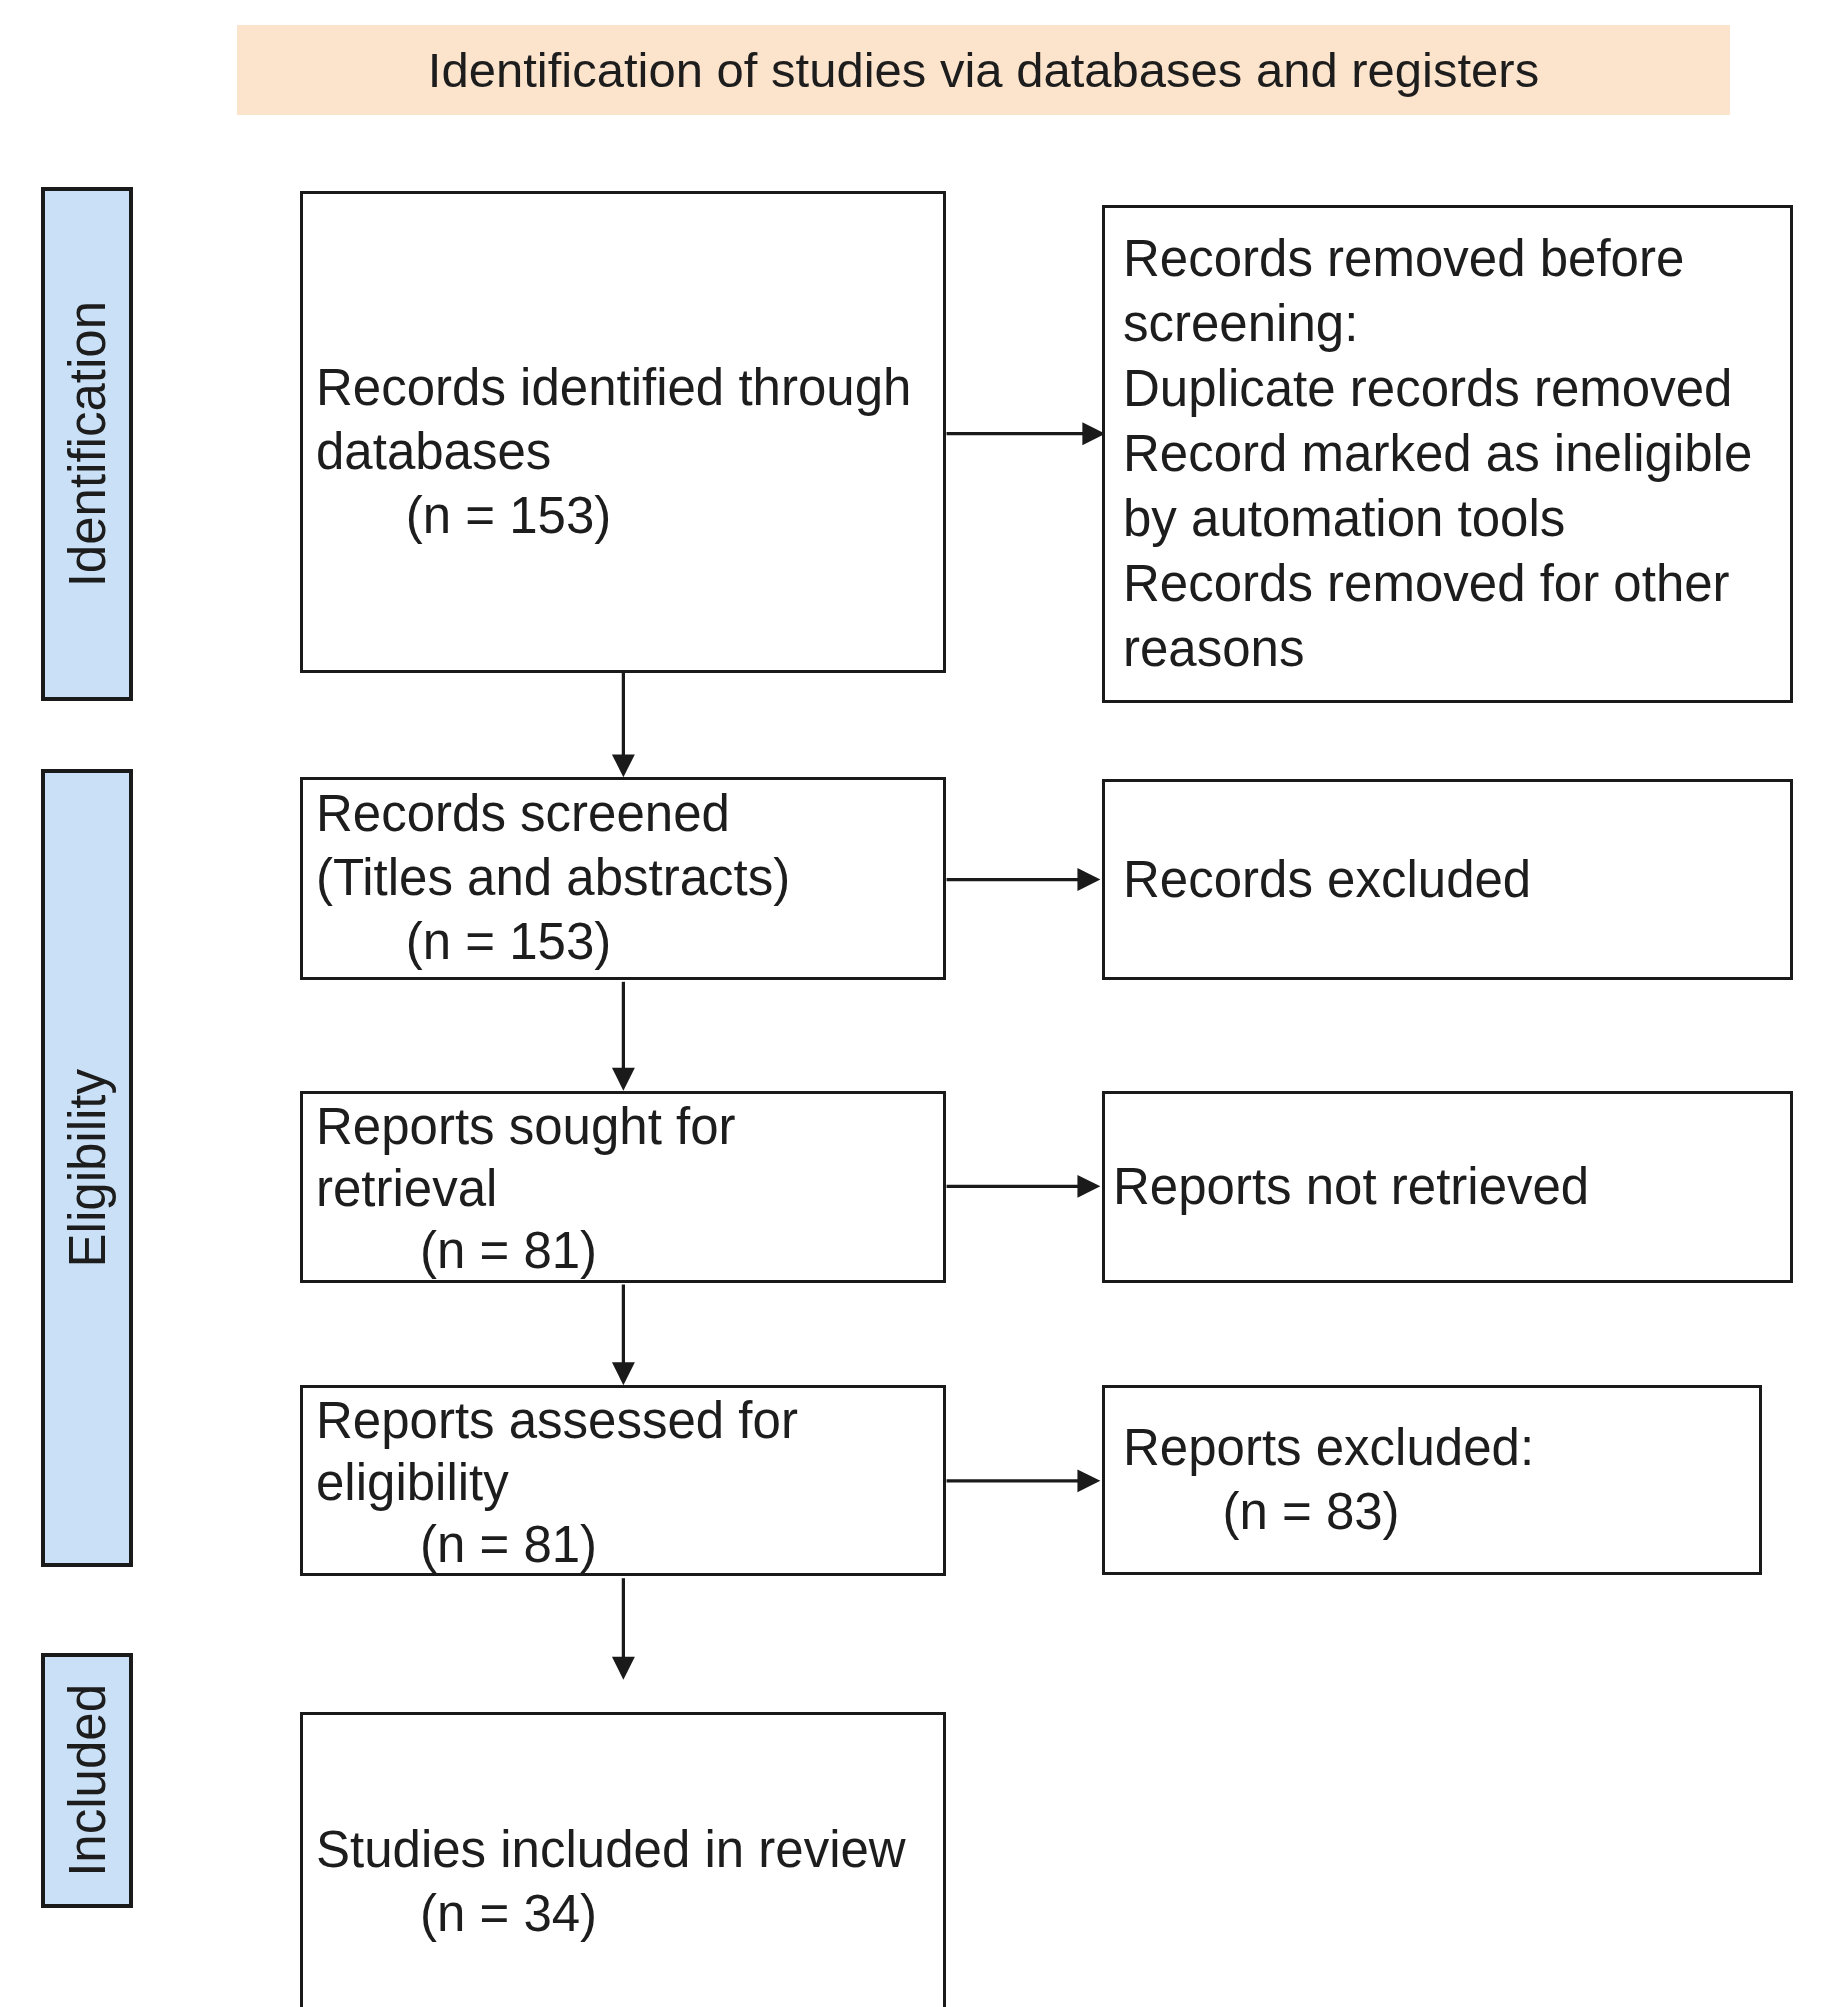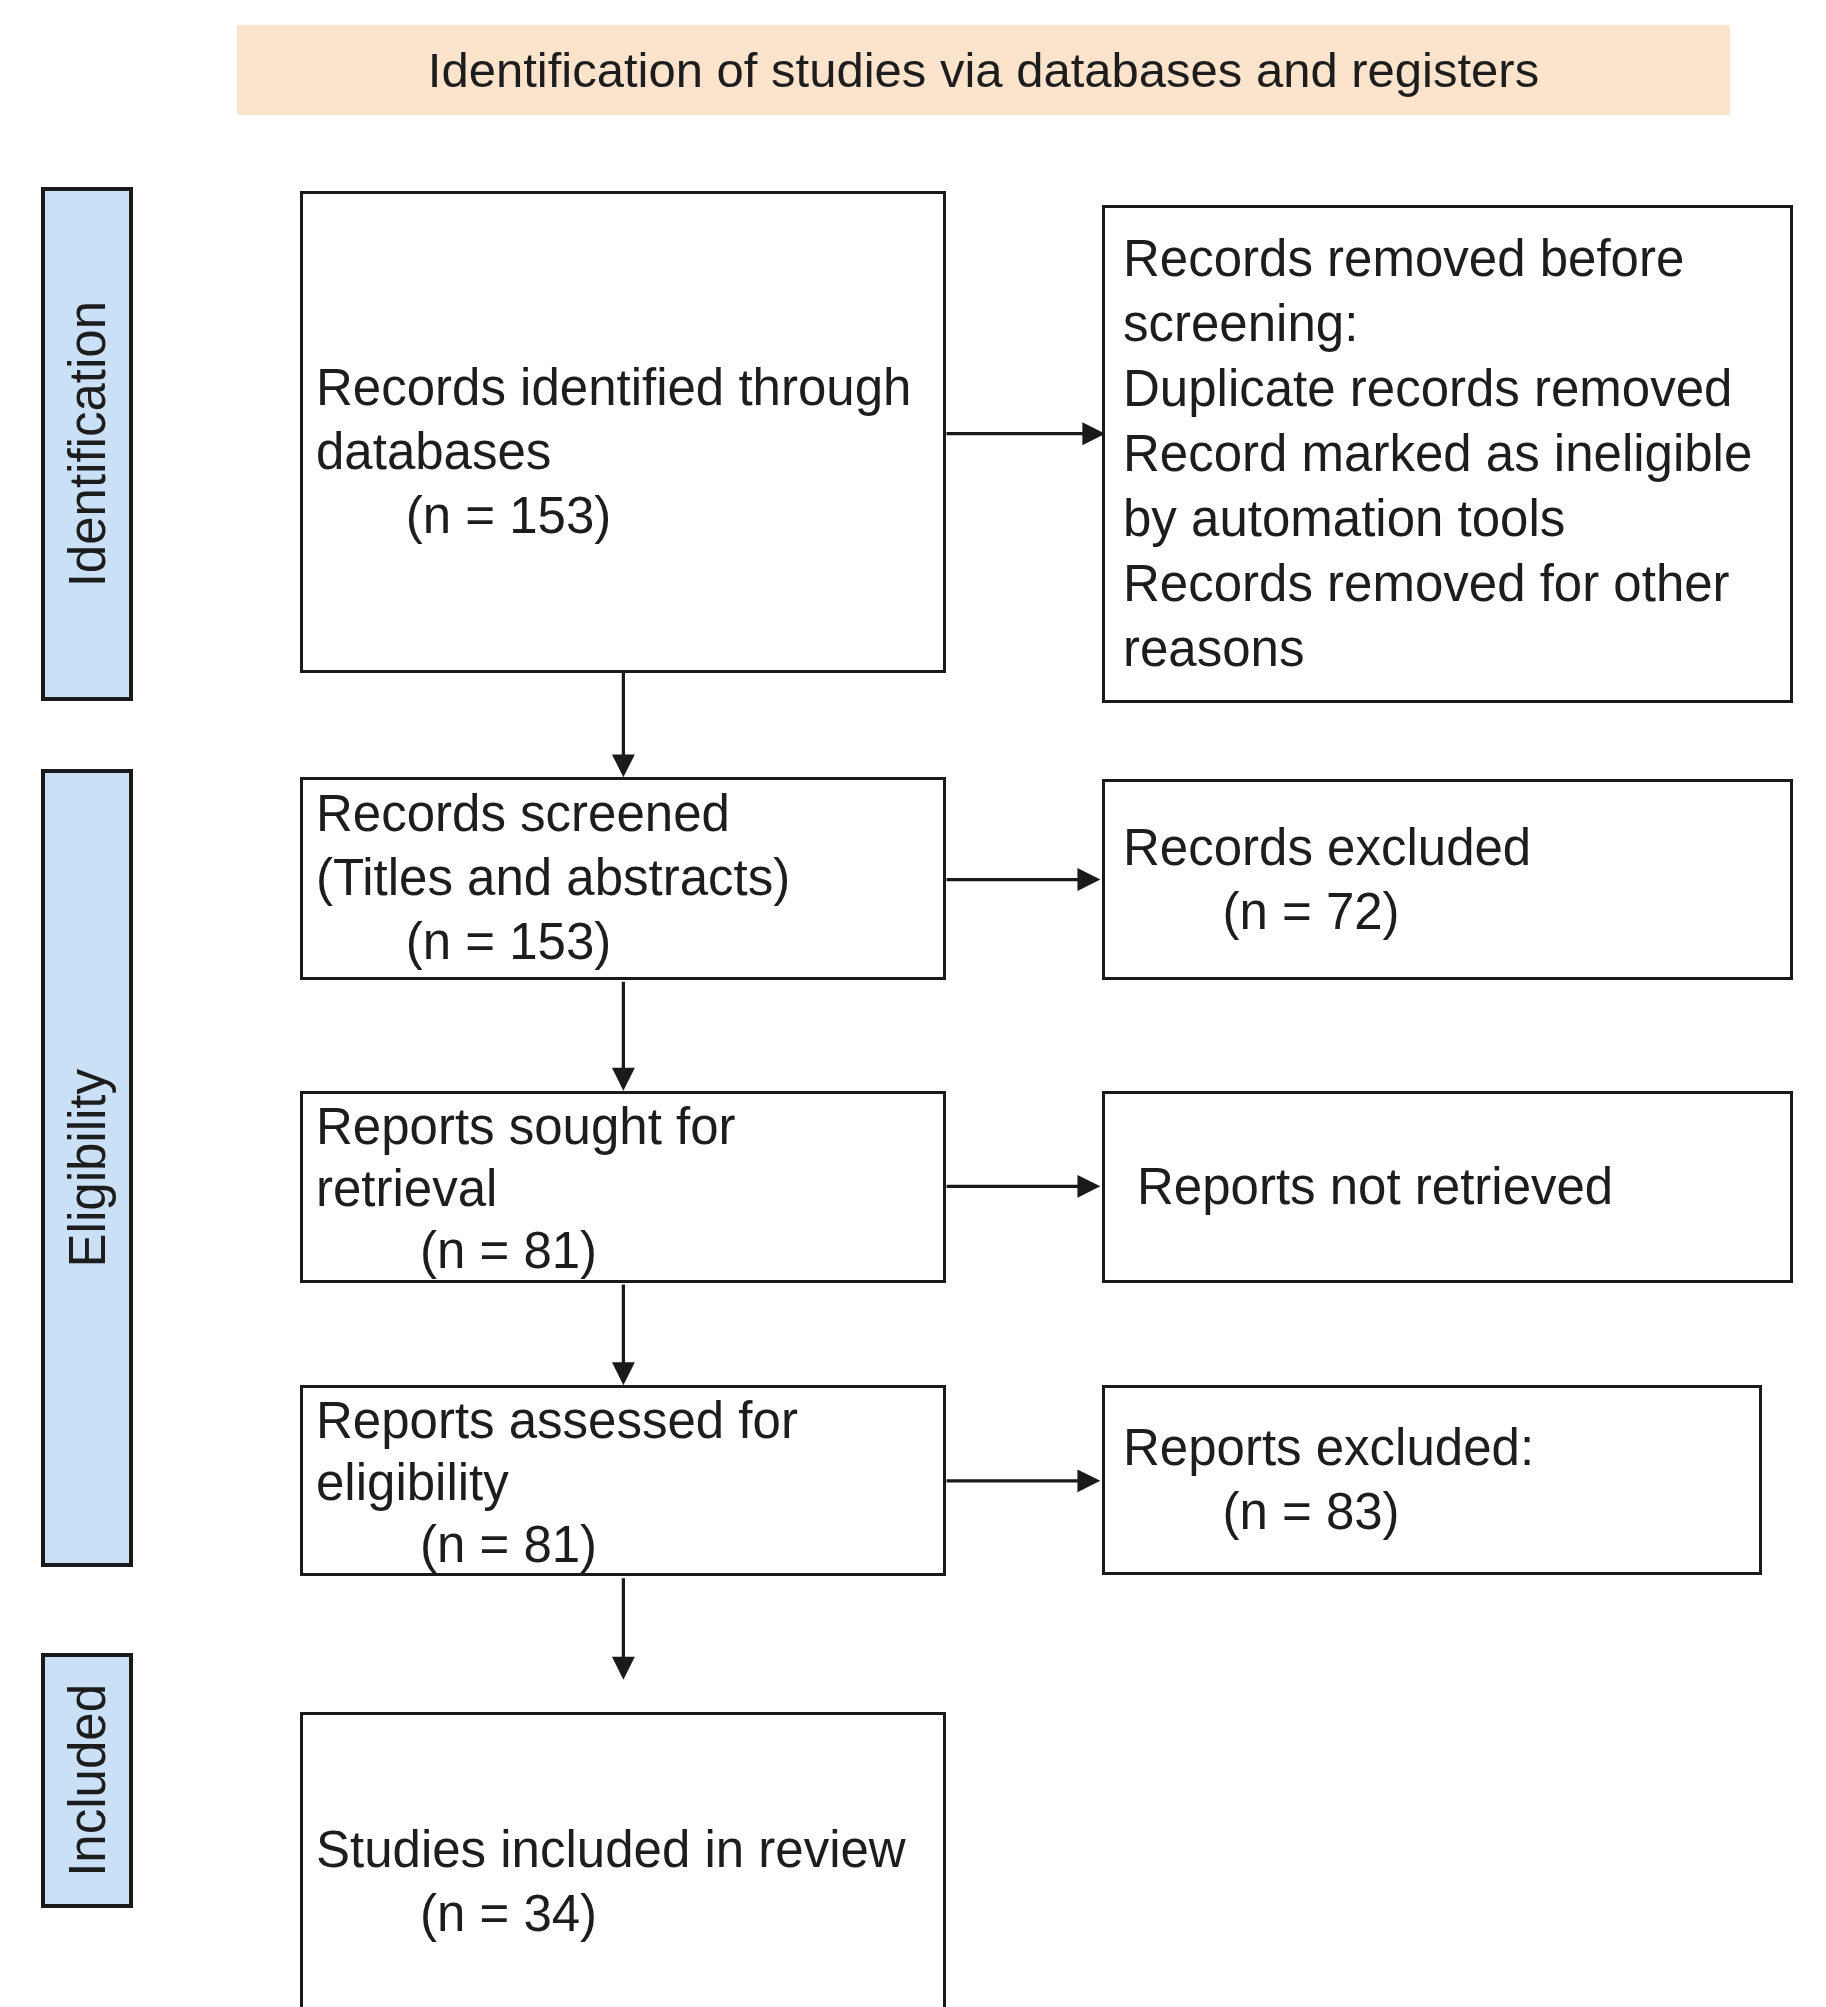--- a/index.html
+++ b/index.html
@@ -51,21 +51,21 @@
   }
   .box-label { white-space: pre-line; text-align: left; }
   .box-count { width: 385px; text-align: center; }
   .fbox.right .box-count { width: 376px; }
 
   #box-identified       { left: 300px;  top: 191px;  width: 646px; height: 482px; padding: 162px 13px 0 13px; }
   #box-removed          { left: 1102px; top: 193px;  width: 691px; height: 498px; padding: 18px 18px 0 18px; line-height: 65px; margin-top: 12px; }
   #box-screened         { left: 300px;  top: 777px;  width: 646px; height: 203px; padding: 1.6px 13px 0 13px; }
   #box-records-excluded { left: 1102px; top: 779px;  width: 691px; height: 201px; padding: 0 18px; justify-content: center; }
   #box-sought           { left: 300px;  top: 1091px; width: 646px; height: 192px; padding: 1.6px 13px 0 13px; line-height: 62px; }
-  #box-not-retrieved    { left: 1102px; top: 1091px; width: 691px; height: 192px; padding: 0 32px; justify-content: center; }
+  #box-not-retrieved    { left: 1102px; top: 1091px; width: 691px; height: 192px; padding: 0 8px; justify-content: center; }
   #box-assessed         { left: 300px;  top: 1385px; width: 646px; height: 191px; padding: 1.6px 13px 0 13px; line-height: 62px; }
   #box-reports-excluded { left: 1102px; top: 1385px; width: 660px; height: 190px; padding: 0 18px; justify-content: center; }
   #box-included         { left: 300px;  top: 1680px; width: 646px; height: 339px; padding: 0 13px; justify-content: center; margin-top: 32px; }
 
   
   #arrows {
     position: absolute;
     left: 0; top: 0;
     width: 1826px; height: 2007px;
     pointer-events: none;
@@ -109,21 +109,20 @@
   </div>
 
   <div class="fbox" id="box-screened">
     <div class="box-label">Records screened
 (Titles and abstracts)</div>
     <div class="box-count">(n = 153)</div>
   </div>
 
   <div class="fbox right" id="box-records-excluded">
     <div class="box-label">Records excluded</div>
-    <div class="box-count">(n = 72)</div>
   </div>
 
   <div class="fbox" id="box-sought">
     <div class="box-label">Reports sought for
 retrieval</div>
     <div class="box-count">(n = 81)</div>
   </div>
 
   <div class="fbox right" id="box-not-retrieved">
     <div class="box-label">Reports not retrieved</div>

